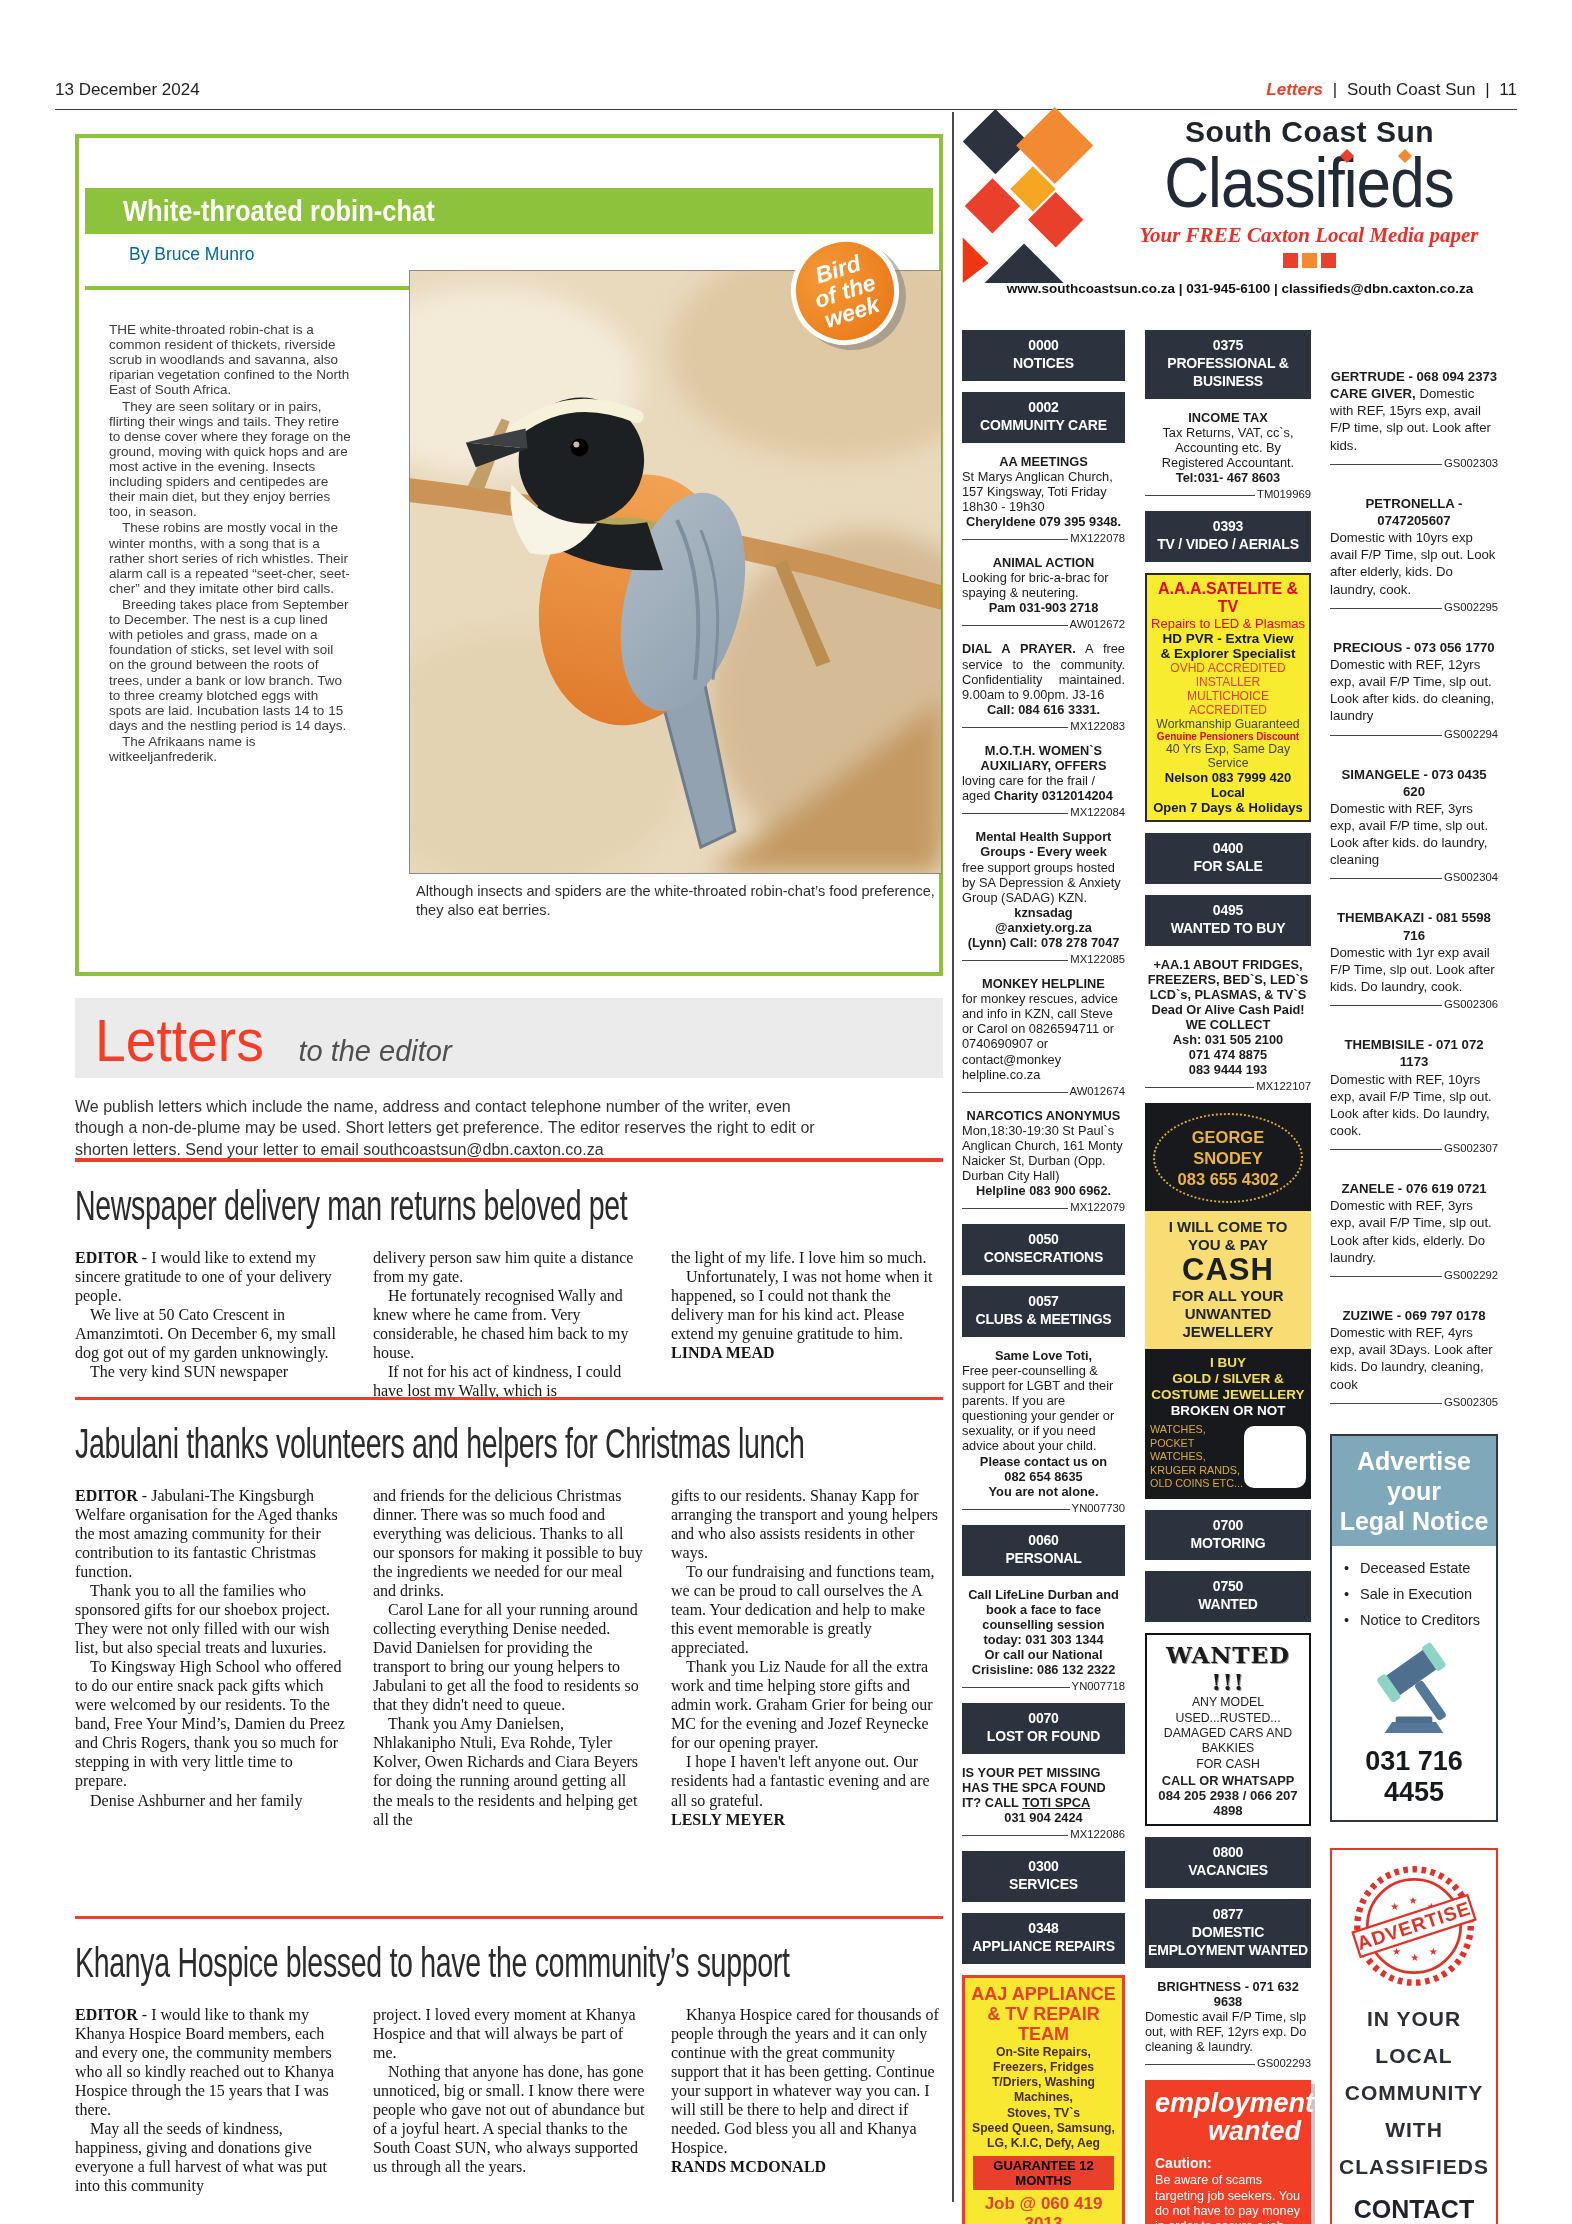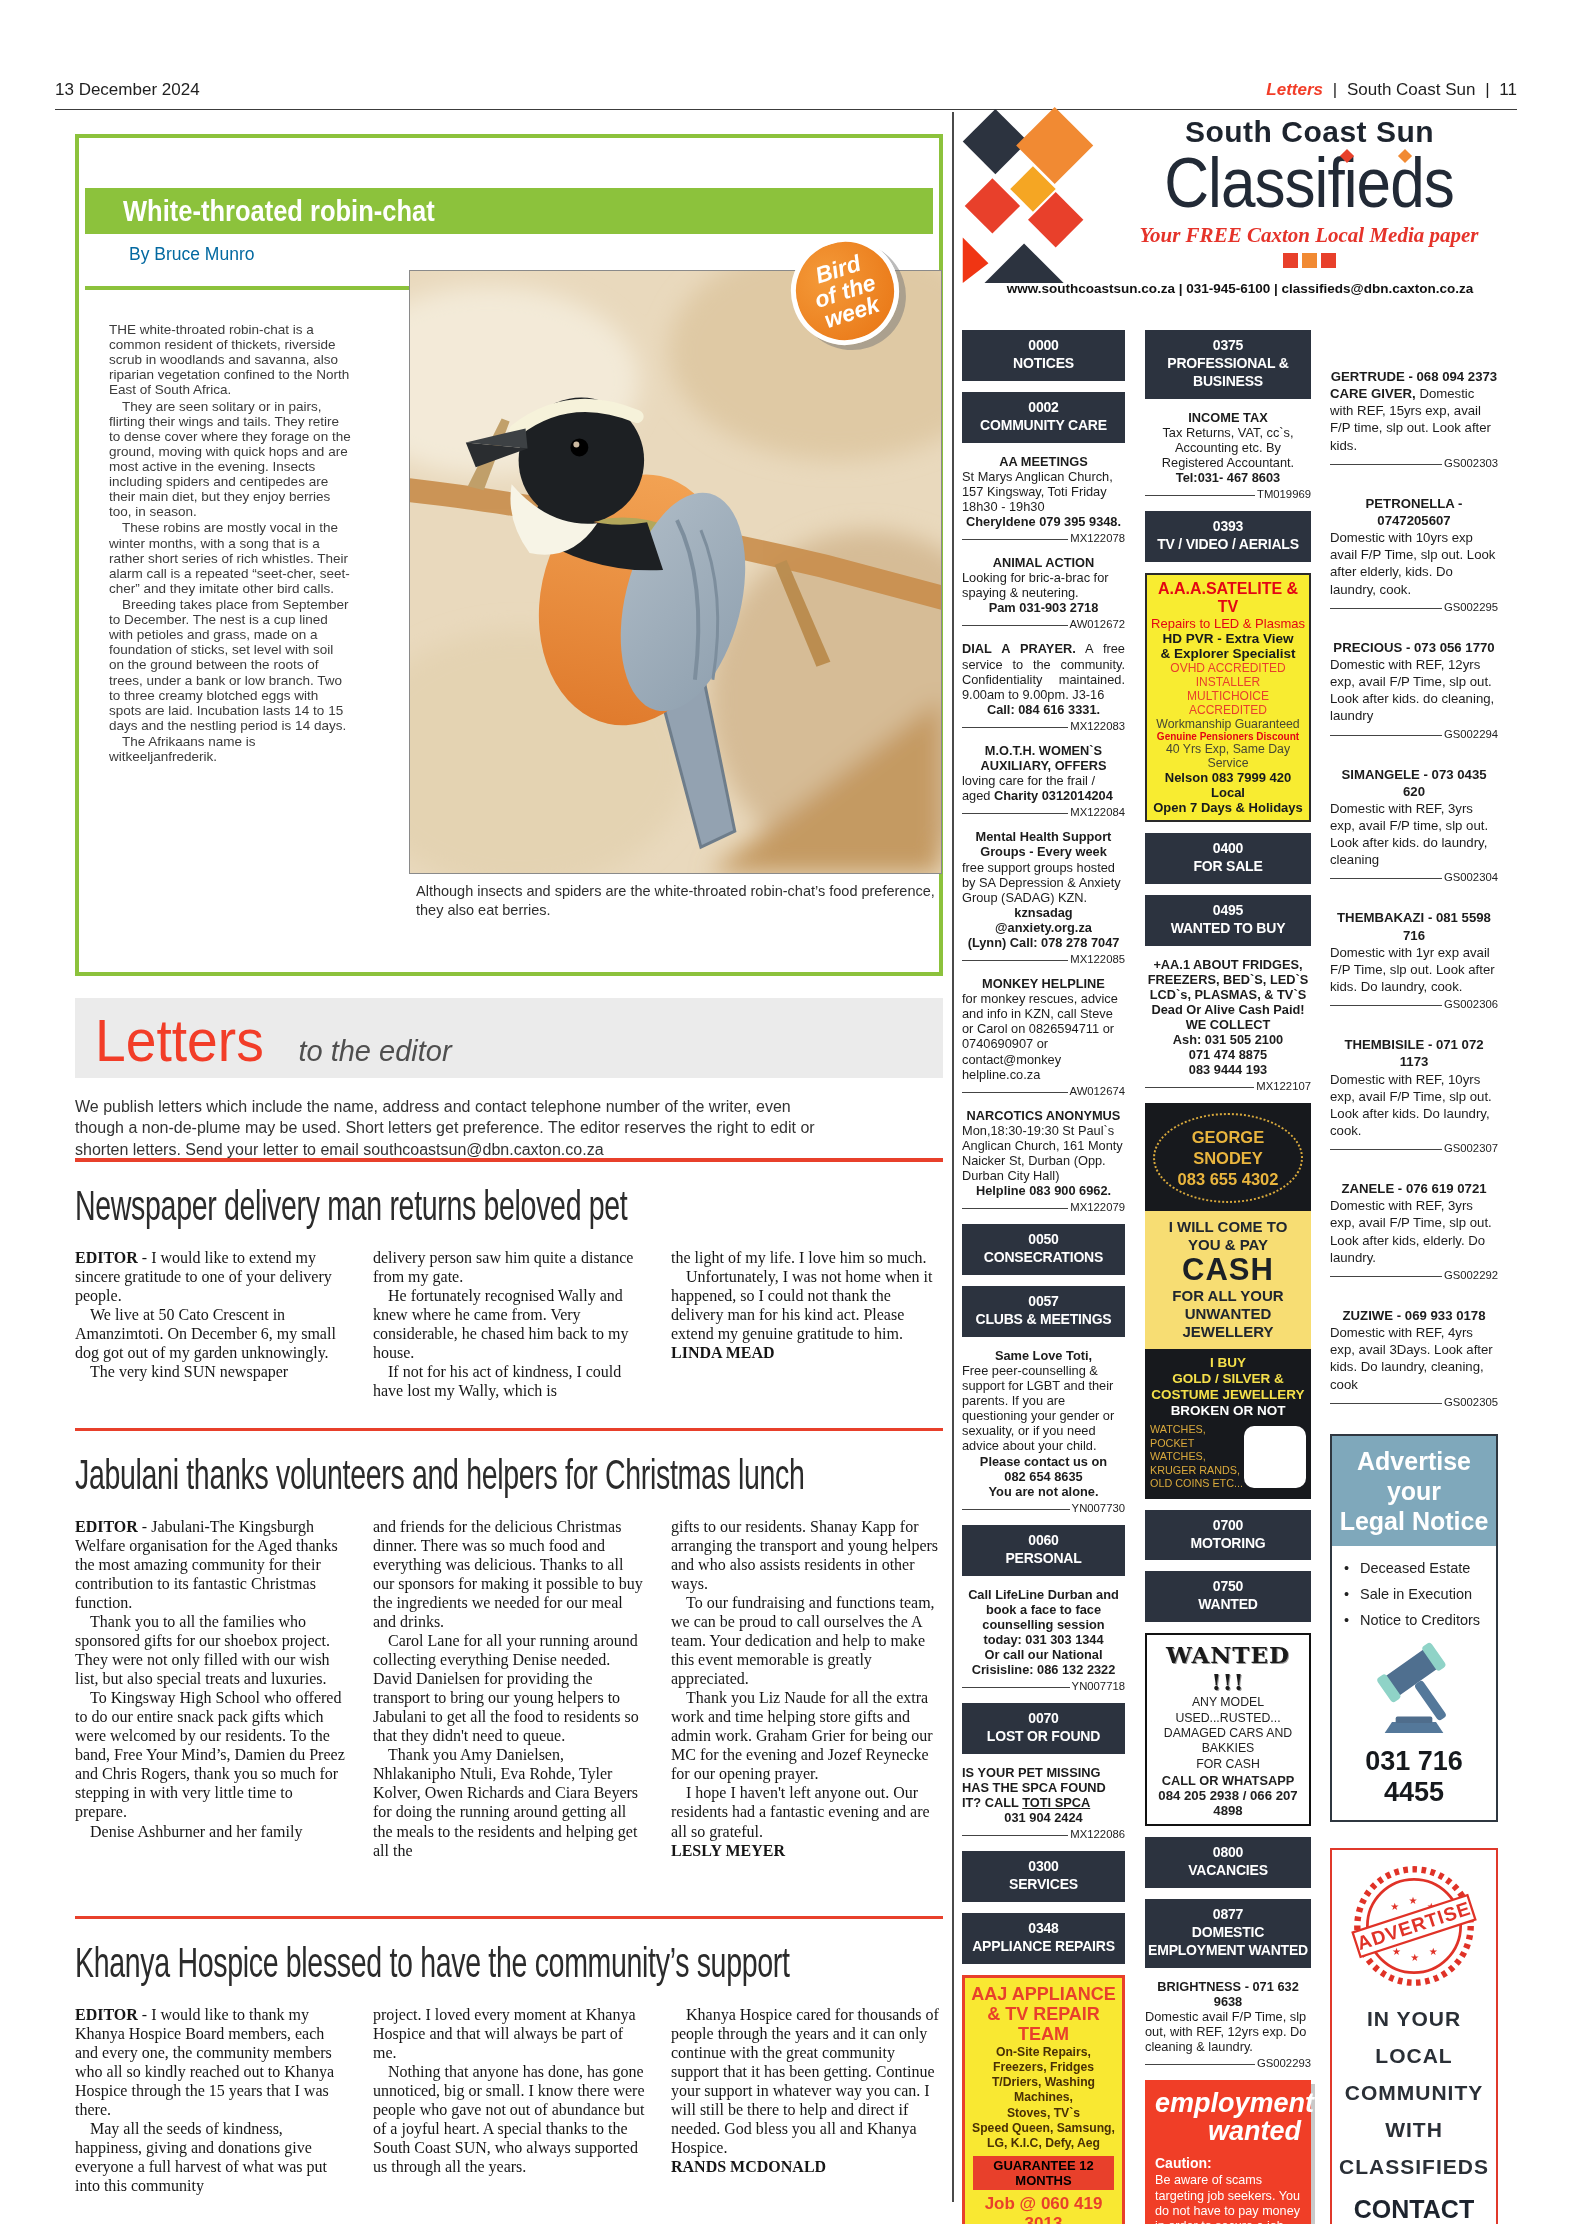--- a/index.html
+++ b/index.html
@@ -38,21 +38,21 @@
 
   
   #letters-banner{position:absolute;left:75px;top:998px;width:868px;height:80px;background:#ebebeb;
     display:flex;align-items:baseline;padding-left:20px;padding-top:8px;}
   .lt-title{font-size:60px;color:var(--red2);transform:scaleX(.92);transform-origin:0 80%;display:inline-block;}
   .lt-sub{font-style:italic;font-size:29px;color:#4f4f4f;margin-left:20px;}
   #letters-intro{position:absolute;left:75px;top:1096px;width:758px;font-size:16px;line-height:1.33;color:#333;}
 
   
   .lsec{position:absolute;left:75px;width:868px;}
-  .lsec0{top:1158px;} .lsec1{top:1428px;} .lsec2{top:1916px;}
+  .lsec0{top:1158px;} .lsec1{top:1397px;} .lsec2{top:1916px;}
   .lrule{height:4px;background:var(--red);margin-bottom:20px;}
   .lrule.thin{height:3px;}
   .lhead{margin:0;font-weight:400;color:#2b2b2b;font-size:42px;overflow:hidden;height:52px;}
   .lhead .cond{transform:scaleX(.68);letter-spacing:-.5px;}
   .lcols{display:flex;gap:26px;margin-top:14px;}
   .lcol{flex:1;font-family:"Liberation Serif",serif;font-size:16px;line-height:1.19;color:#161616;}
   .lcol p{margin:0;}
   .lcol p.ind{text-indent:15px;}
 
   
@@ -609,21 +609,21 @@
           </div>
         </div>
         <div class="ad cls-block">
           <div class="ln bc">ZANELE - 076 619 0721</div>
           <div class="ln l">Domestic with REF, 3yrs exp, avail F/P Time, slp out. Look after kids, elderly. Do laundry.</div>
           <div class="ref">
             <span>GS002292</span>
           </div>
         </div>
         <div class="ad cls-block">
-          <div class="ln bc">ZUZIWE - 069 933 0178</div>
+          <div class="ln bc">ZUZIWE - 069 797 0178</div>
           <div class="ln l">Domestic with REF, 4yrs exp, avail 3Days. Look after kids. Do laundry, cleaning, cook</div>
           <div class="ref">
             <span>GS002305</span>
           </div>
         </div>
         <div class="legal cls-block">
           <div class="legal-head">
             <div>Advertise your</div>
             <div>Legal Notice</div>
           </div>

